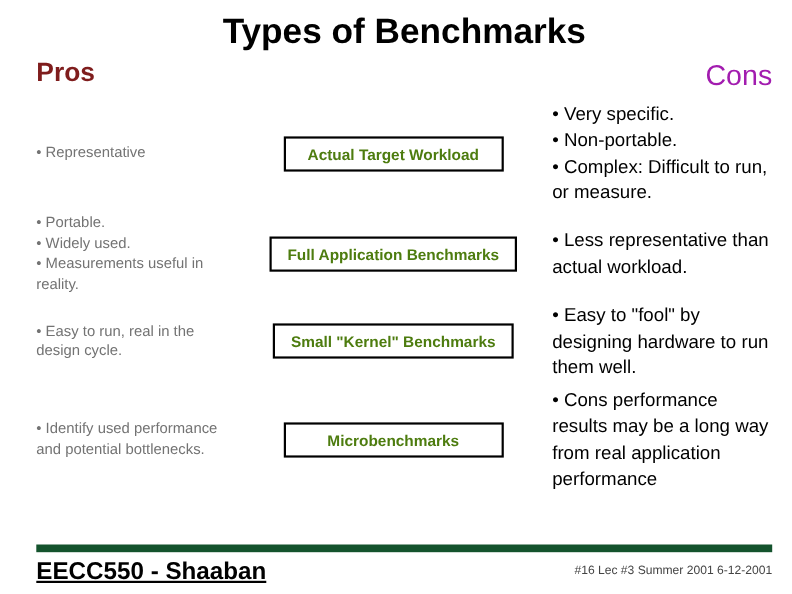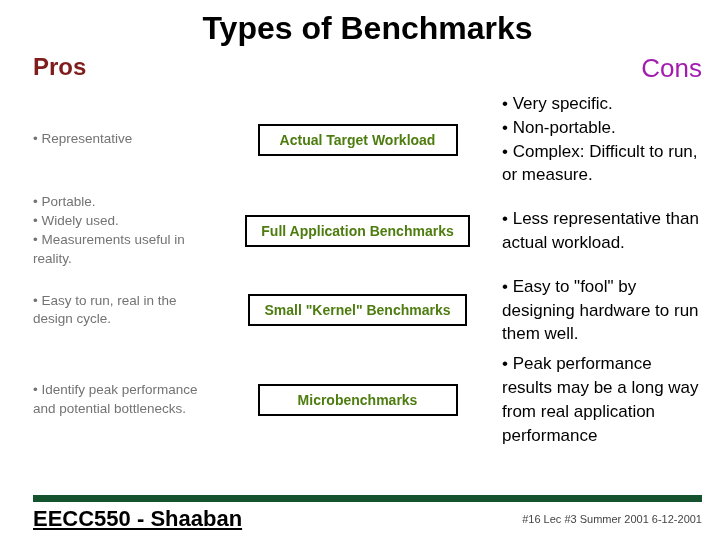--- a/index.html
+++ b/index.html
@@ -139,24 +139,24 @@
 
     <div class="row">
       <div class="col-pros" style="white-space:pre-line;">• Easy to run, real in the design cycle.</div>
       <div class="col-benchmark">
         <div class="benchmark-box">Small "Kernel" Benchmarks</div>
       </div>
       <div class="col-cons" style="white-space:pre-line;">• Easy to "fool" by designing hardware to run them well.</div>
     </div>
 
     <div class="row">
-      <div class="col-pros" style="white-space:pre-line;">• Identify peak performance and potential bottlenecks.</div>
+      <div class="col-pros" style="white-space:pre-line;">• Identify used performance and potential bottlenecks.</div>
       <div class="col-benchmark">
         <div class="benchmark-box">Microbenchmarks</div>
       </div>
-      <div class="col-cons" style="white-space:pre-line;">• Peak performance results may be a long way from real application performance</div>
+      <div class="col-cons" style="white-space:pre-line;">• Cons performance results may be a long way from real application performance</div>
     </div>
   </div>
   <div class="footer">
     <div class="footer-title">EECC550 - Shaaban</div>
     <div class="footer-info">#16  Lec #3   Summer 2001   6-12-2001</div>
   </div>
 </div>
 
 </body></html>

